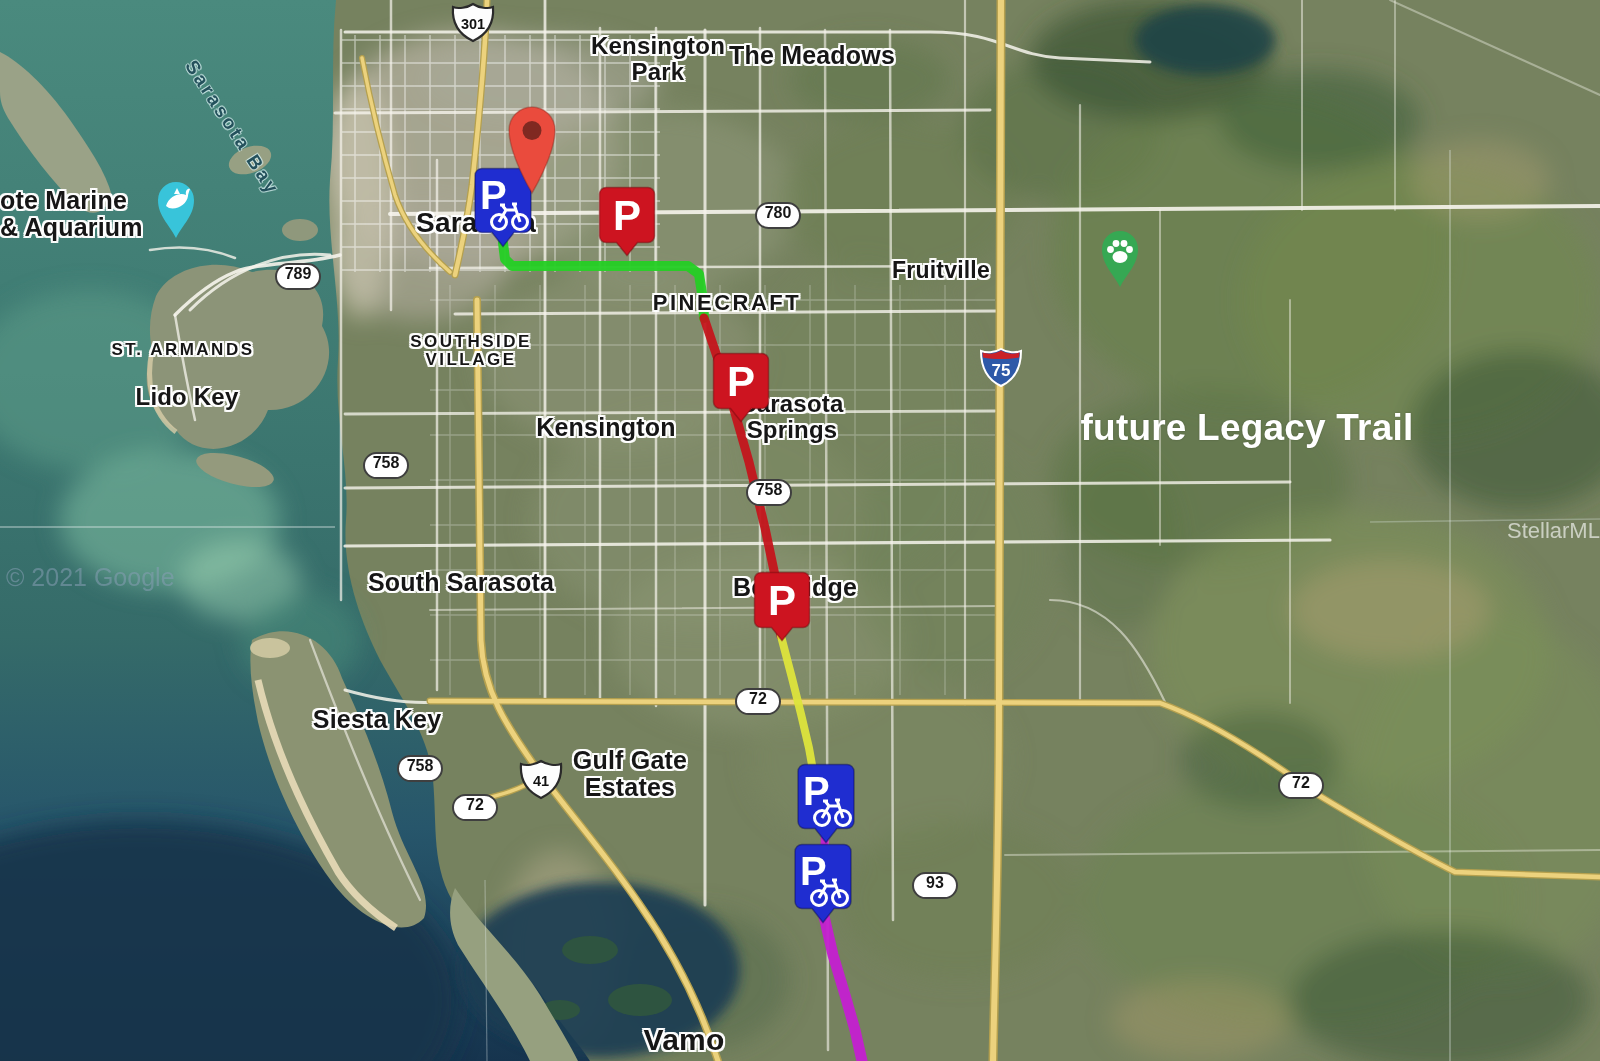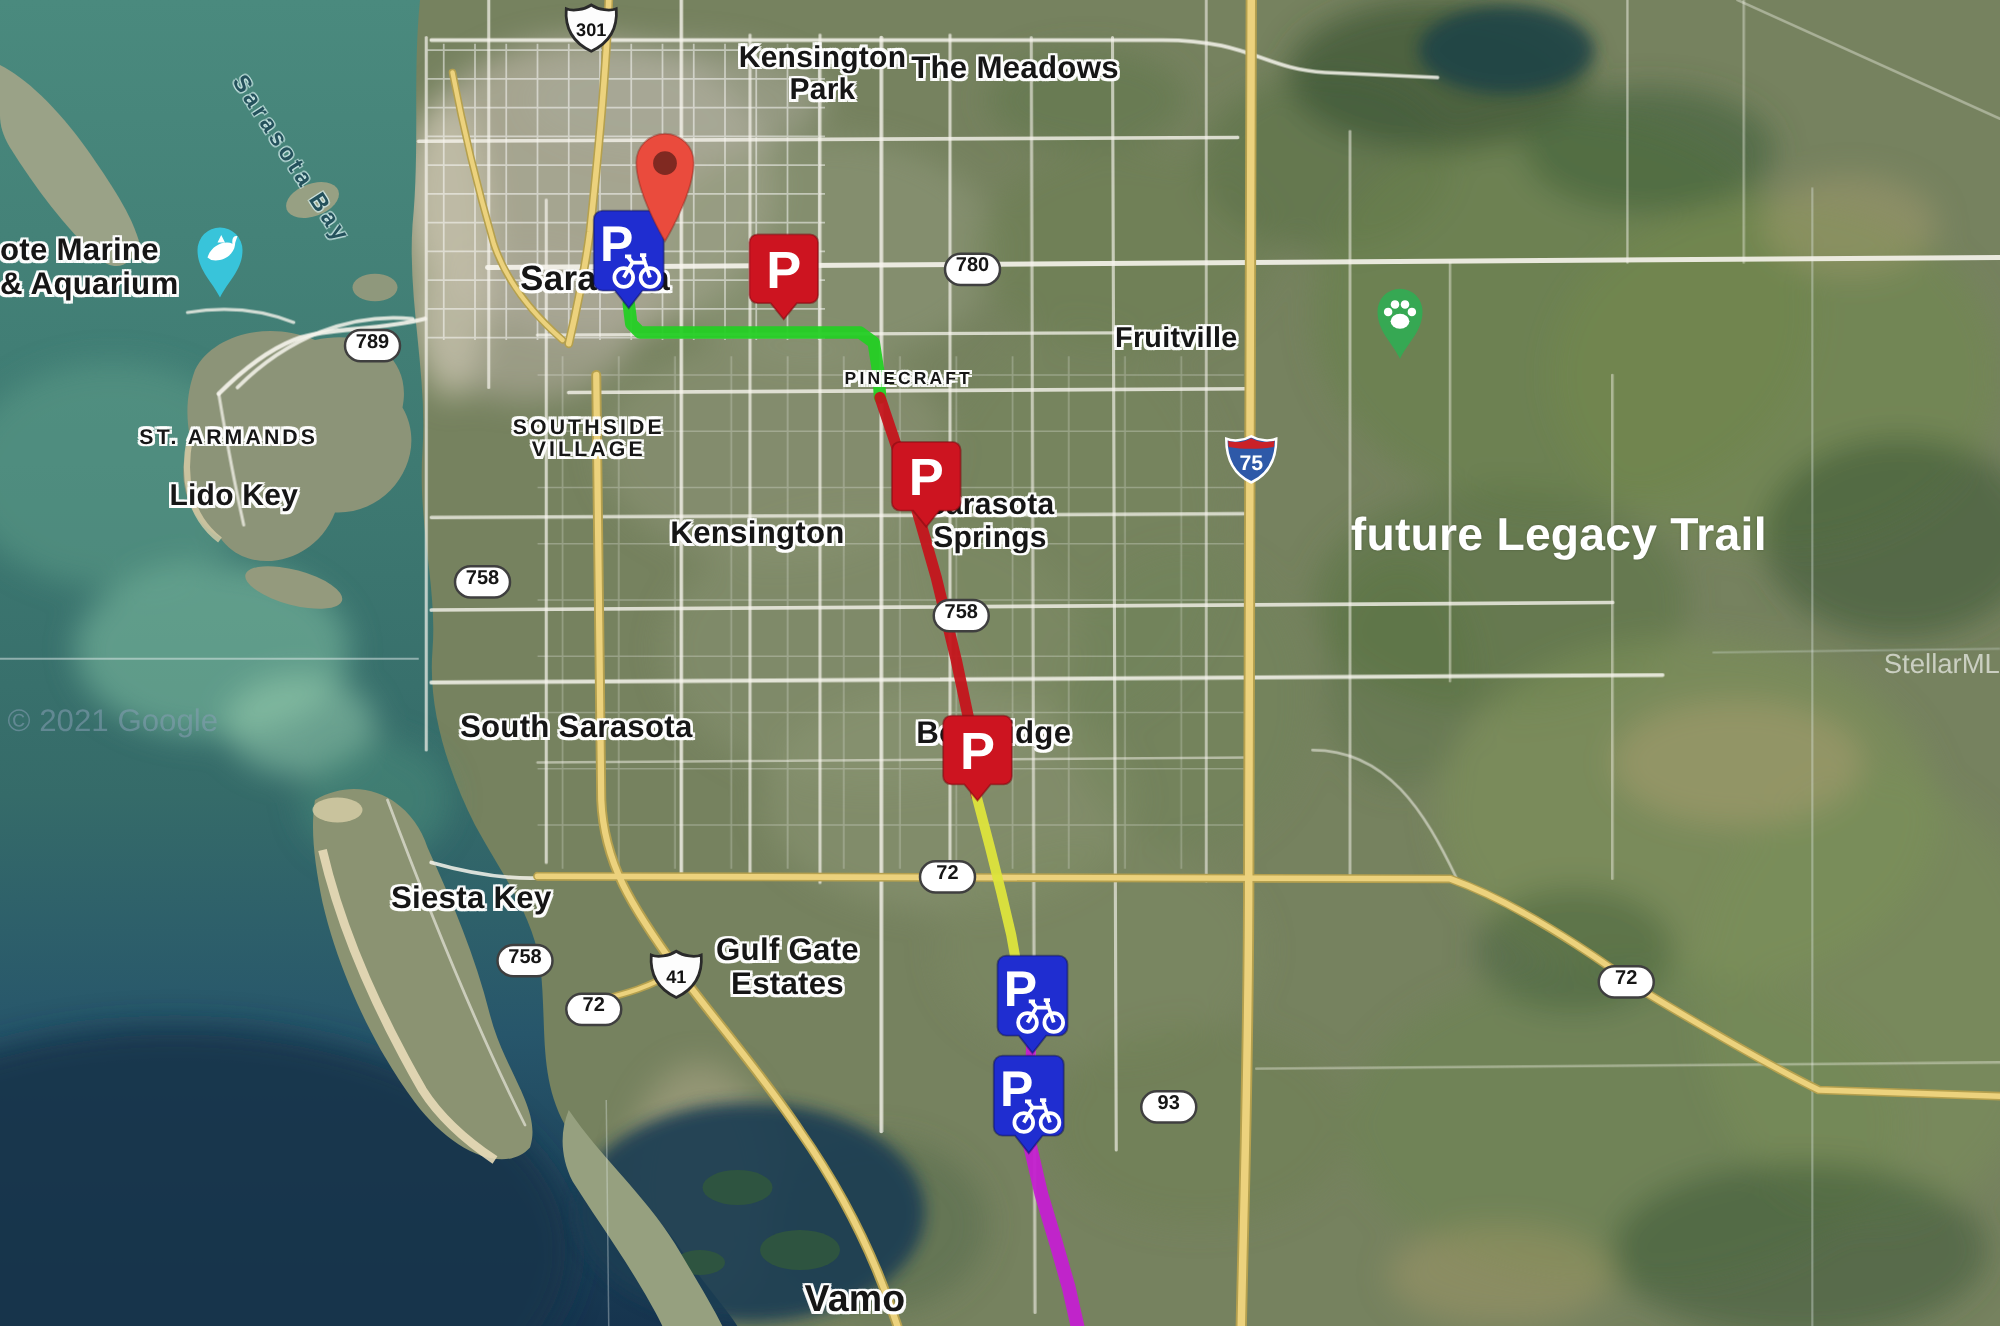--- a/index.html
+++ b/index.html
@@ -224,21 +224,21 @@
         <polyline points="823,912 833,955 845,995 855,1030 862,1061" fill="none" stroke="#c41fd0" stroke-width="11" stroke-linecap="round" stroke-linejoin="round" opacity="0.95"></polyline>
       </g>
   </svg>
 
   <div class="layer" id="labels-layer">
       <div class="lbl" style="left: 658px; top: 59px; font-size: 24px; transform: translate(-50%, -50%);">Kensington
 Park</div>
       <div class="lbl" style="left: 812px; top: 44px; font-size: 25px; transform: translate(-50%, -50%); margin-top: 11px;">The Meadows</div>
       <div class="lbl" style="left: 476px; top: 223px; font-size: 28px; transform: translate(-50%, -50%);">Sarasota</div>
       <div class="lbl" style="left: 941px; top: 270px; font-size: 23px; transform: translate(-50%, -50%);">Fruitville</div>
-      <div class="lbl lbl-caps" style="left: 727px; top: 303px; font-size: 14px; transform: translate(-50%, -50%);">PINECRAFT</div>
+      <div class="lbl lbl-caps" style="left: 727px; top: 303px; font-size: 22px; transform: translate(-50%, -50%);">PINECRAFT</div>
       <div class="lbl lbl-caps" style="left: 471px; top: 351px; font-size: 17px; transform: translate(-50%, -50%);">SOUTHSIDE
 VILLAGE</div>
       <div class="lbl" style="left: 606px; top: 427px; font-size: 25px; transform: translate(-50%, -50%);">Kensington</div>
       <div class="lbl" style="left: 792px; top: 417px; font-size: 24px; transform: translate(-50%, -50%);">Sarasota
 Springs</div>
       <div class="lbl" style="left: 461px; top: 582px; font-size: 25px; transform: translate(-50%, -50%);">South Sarasota</div>
       <div class="lbl" style="left: 795px; top: 587px; font-size: 25px; transform: translate(-50%, -50%);">Bee Ridge</div>
       <div class="lbl" style="left: 377px; top: 719px; font-size: 25px; transform: translate(-50%, -50%);">Siesta Key</div>
       <div class="lbl" style="left: 630px; top: 774px; font-size: 25px; transform: translate(-50%, -50%);">Gulf Gate
 Estates</div>

